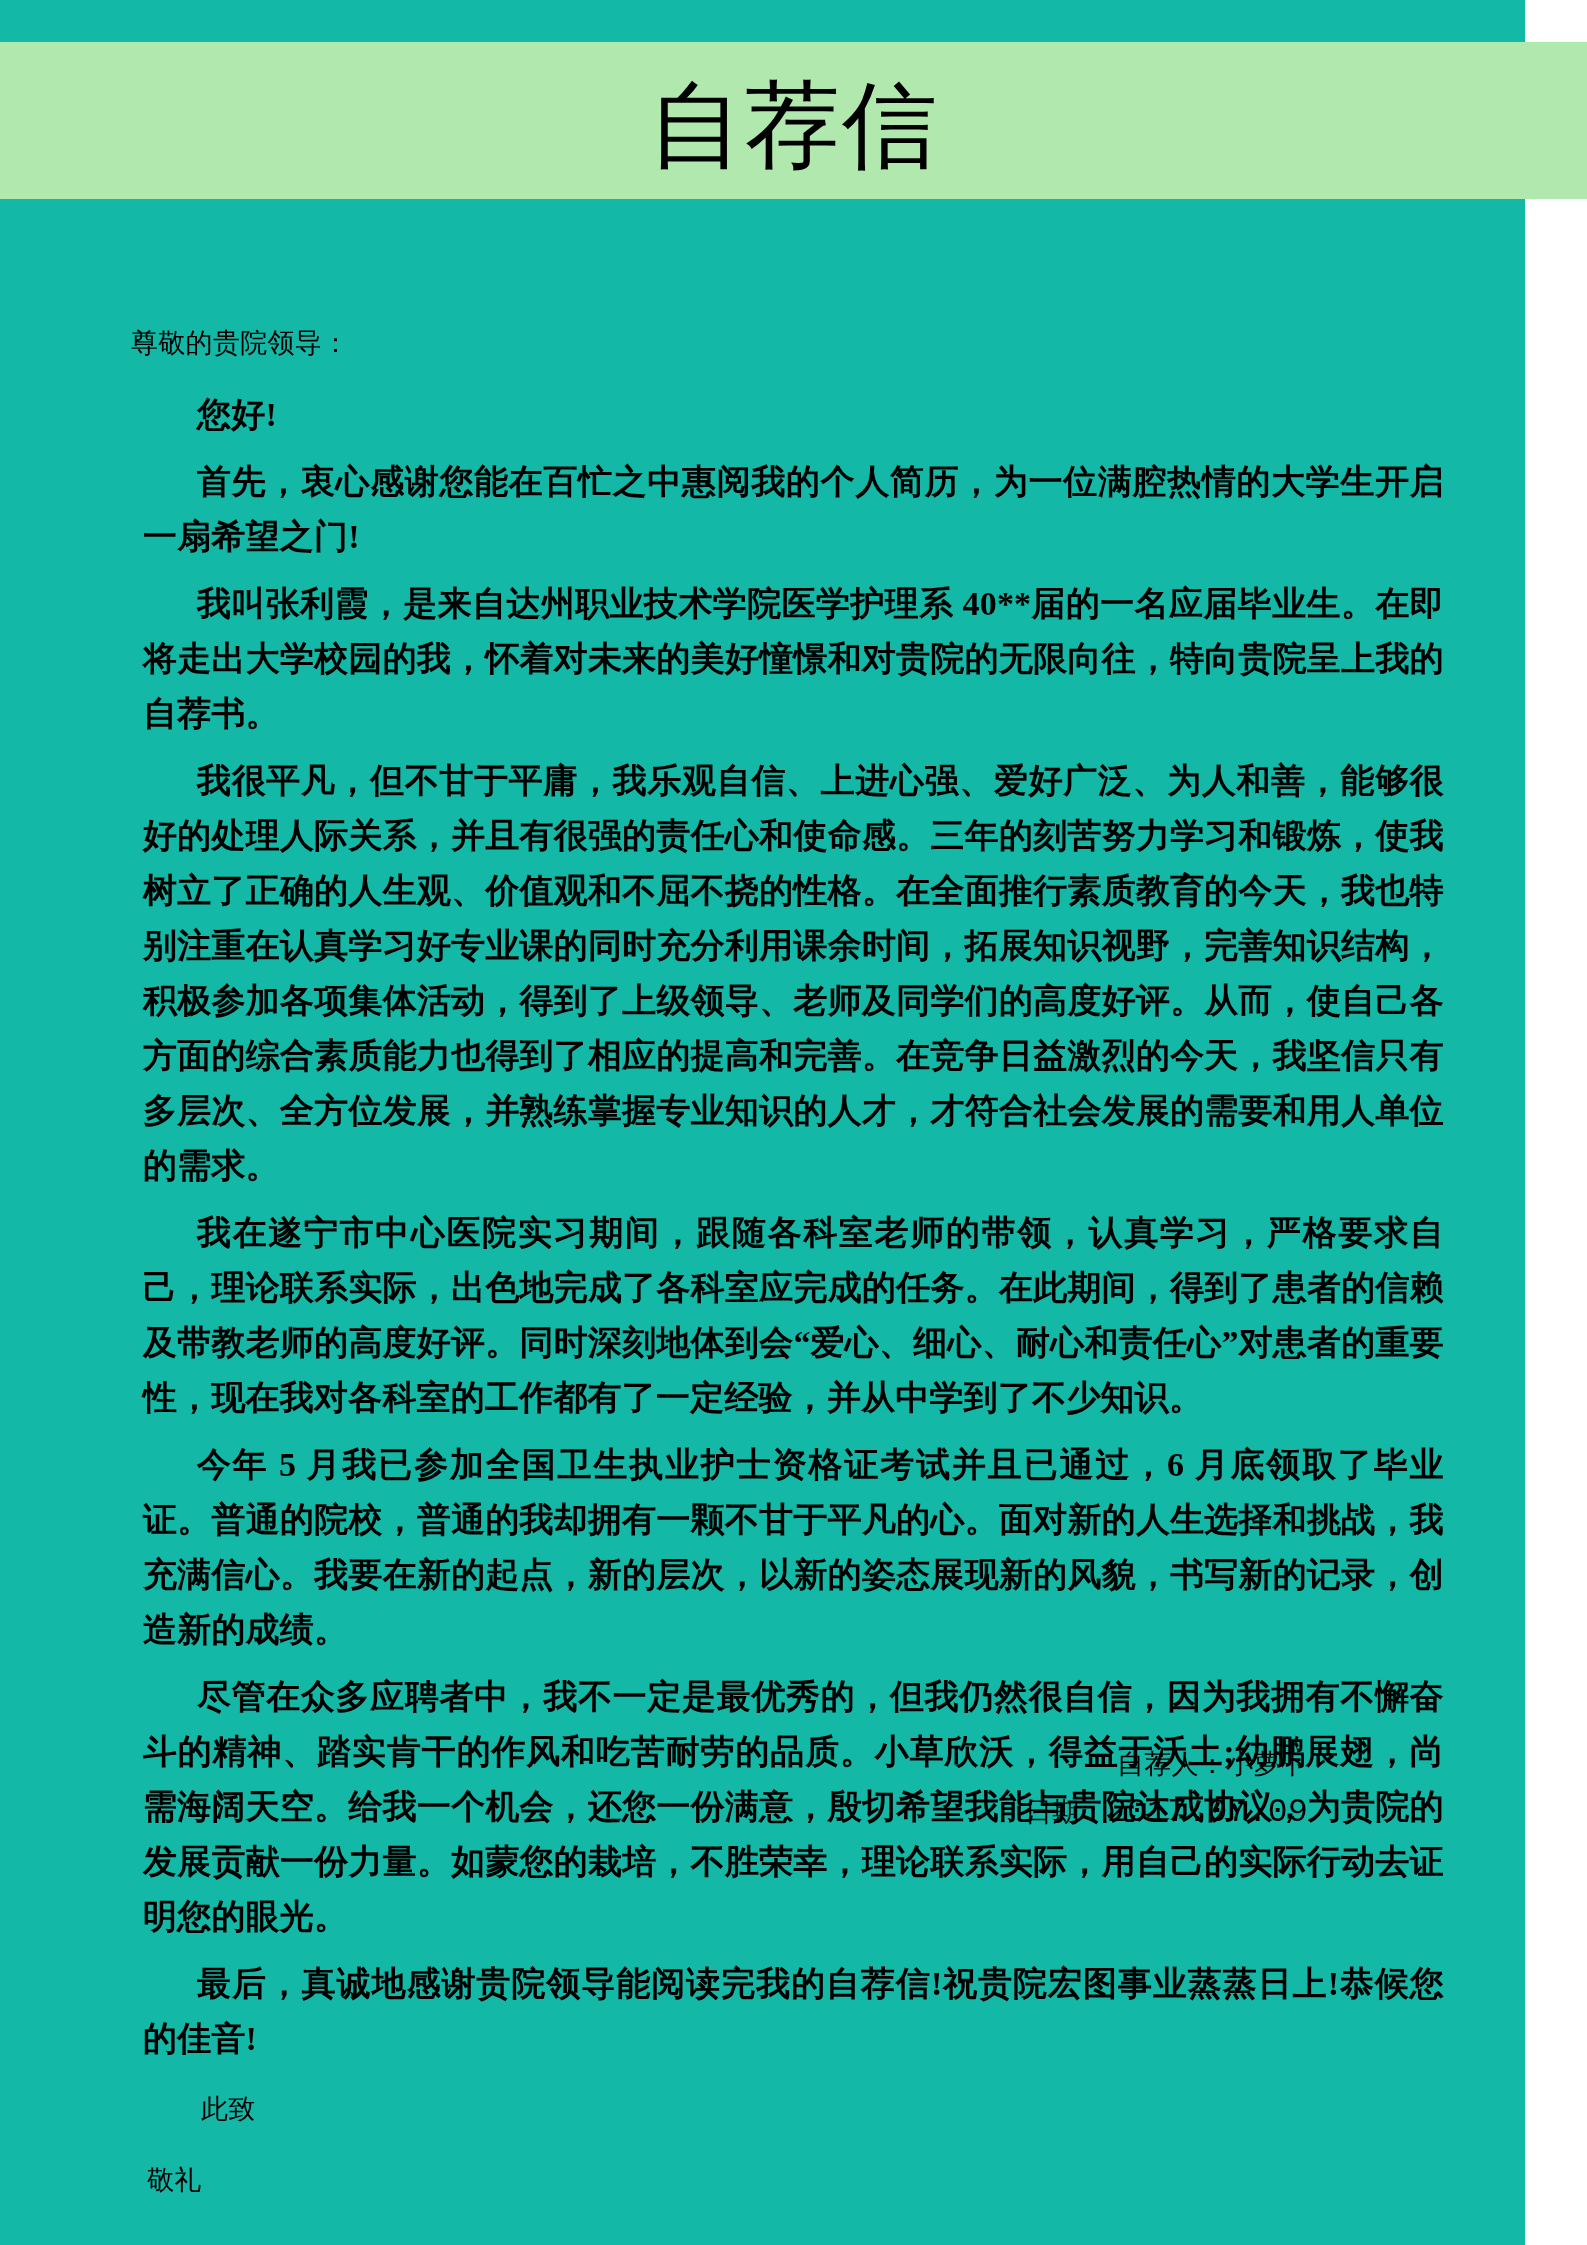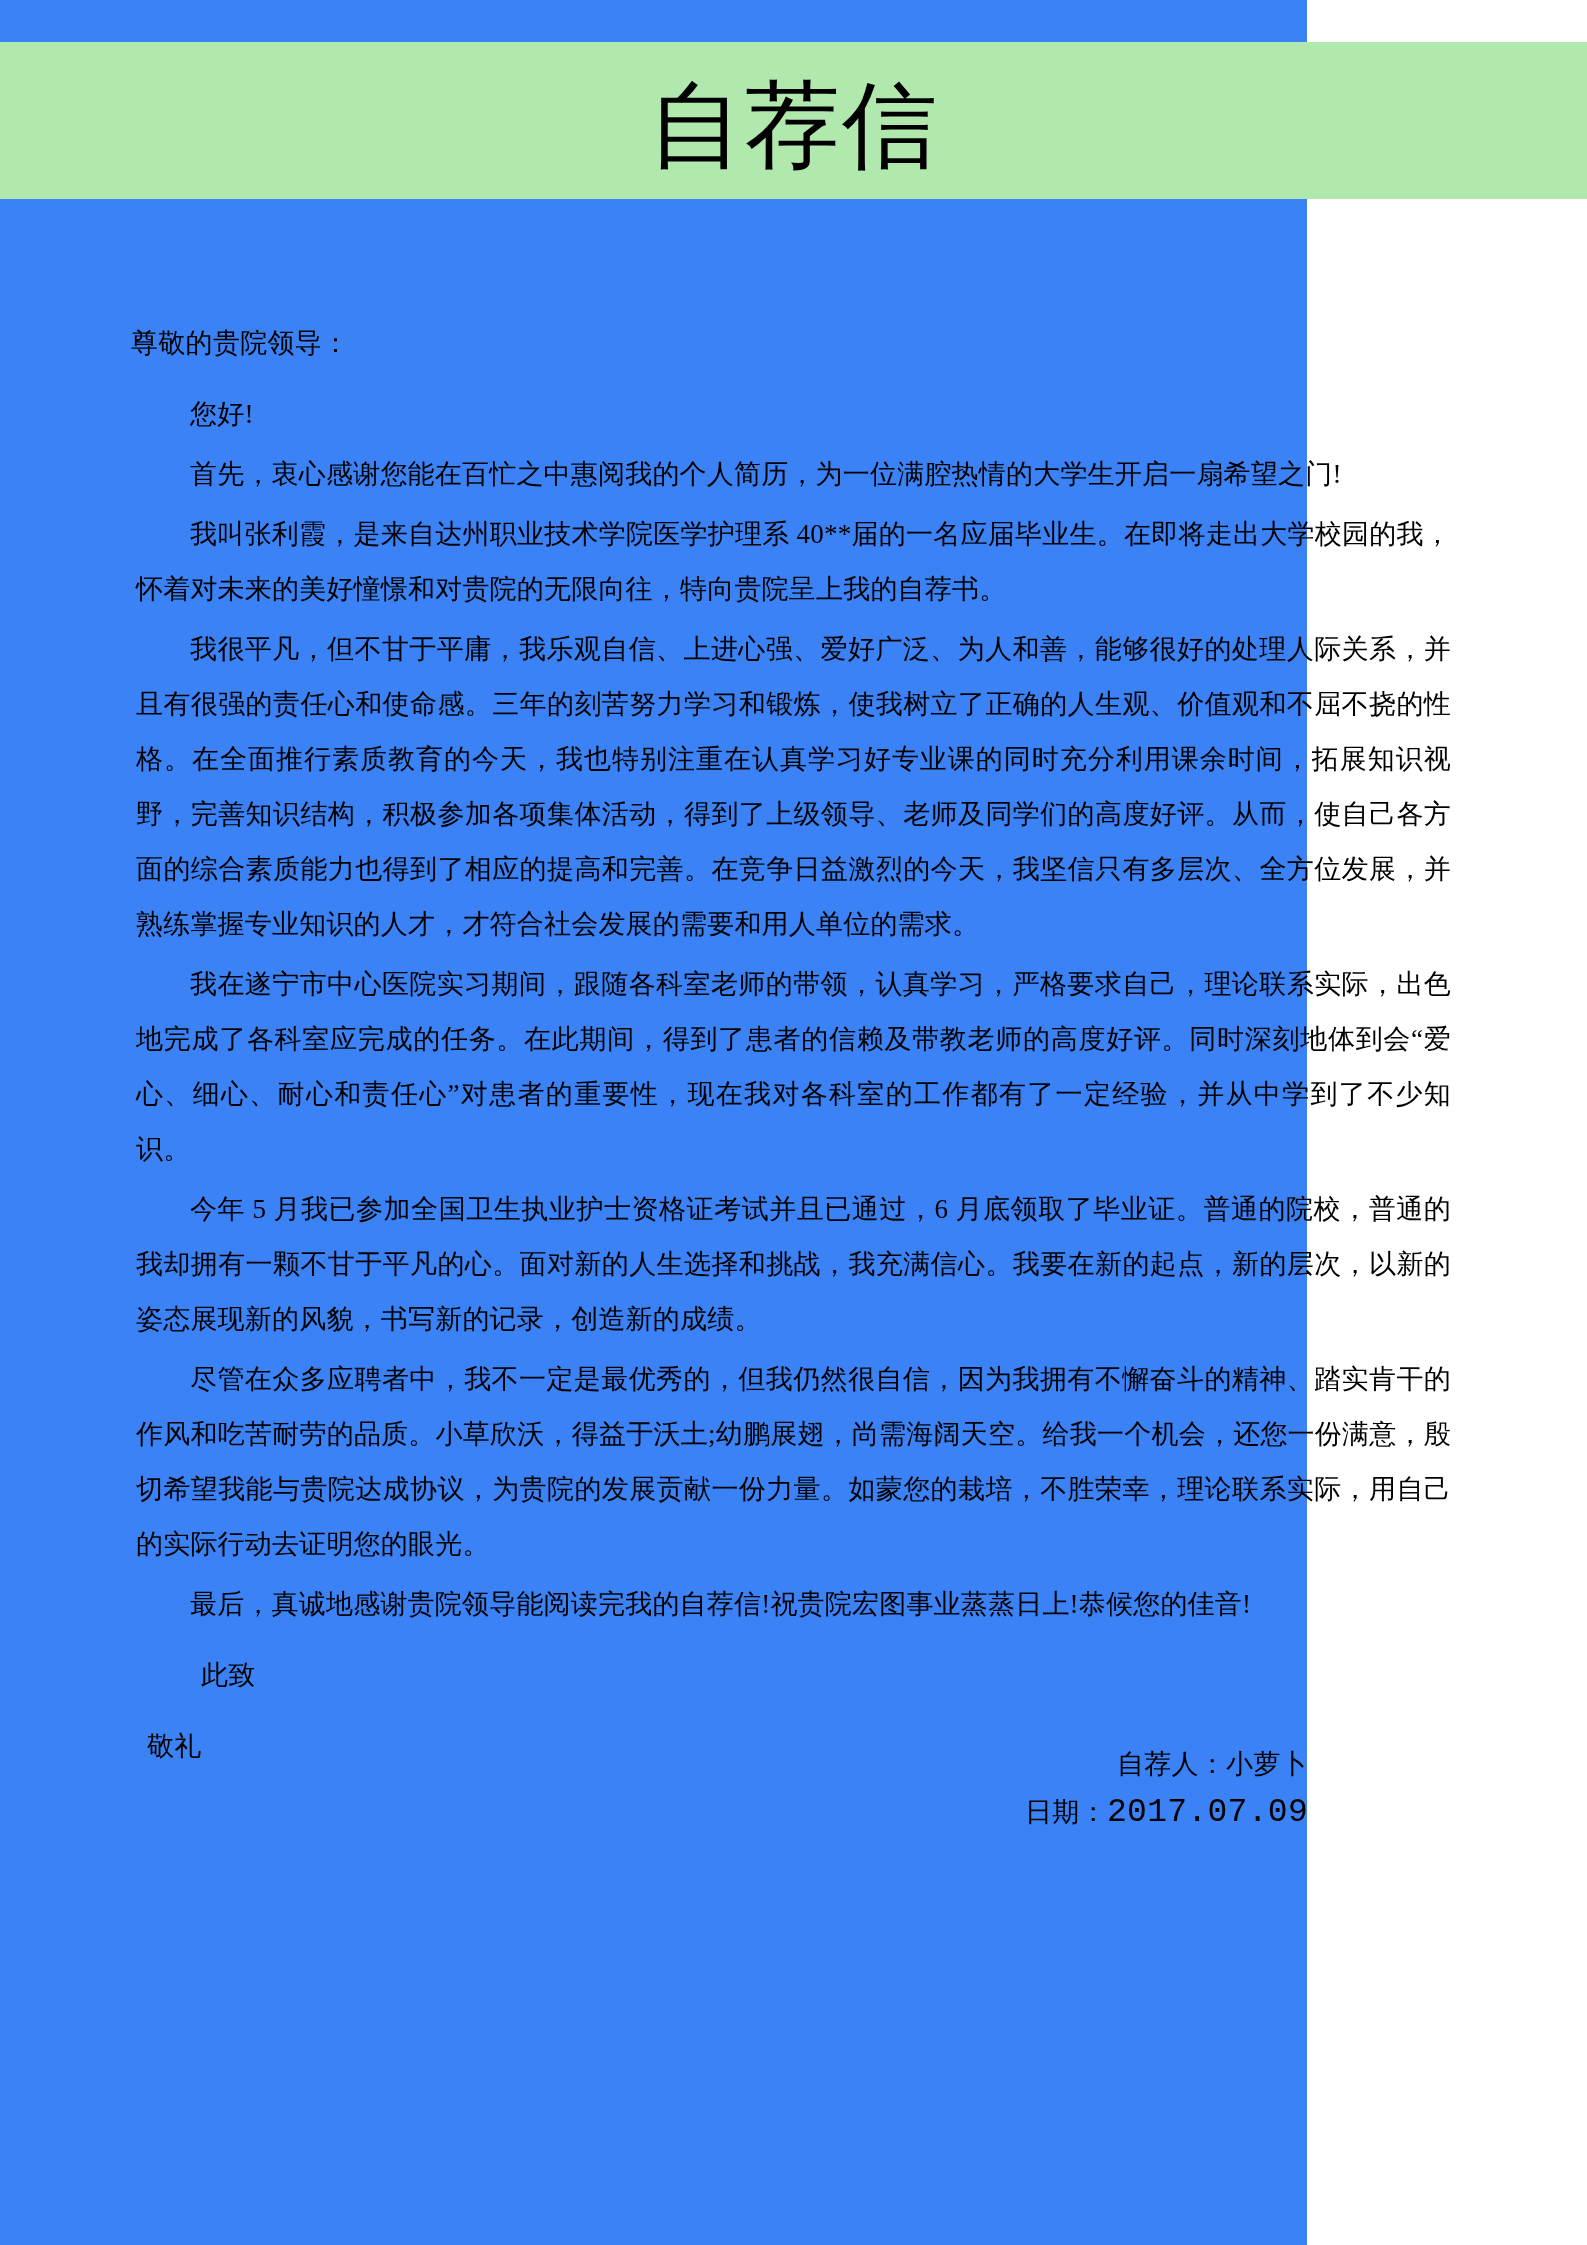--- a/index.html
+++ b/index.html
@@ -11,23 +11,23 @@
     width: 1587px;
     height: 2245px;
     background: #ffffff;
     font-family: "Liberation Serif", "DejaVu Serif", serif;
     color: #000000;
     overflow: hidden;
   }
 
   .page {
     position: relative;
-    width: 1307px;
+    width: 1525px;
     height: 2245px;
-    background: #3b82f6;
+    background: #14b8a6;
     box-sizing: border-box;
   }
 
   
   .title-banner {
     position: absolute;
     left: 0;
     top: 42px;
     width: 1587px;
     height: 157px;
@@ -58,27 +58,28 @@
 
   .salutation {
     font-size: 27px;
     line-height: 1.0;
     margin: 0 0 30px 0;
     text-align: left;
     letter-spacing: 0.3px;
   }
 
   .para {
-    font-size: 27px;
+    font-size: 34px;
     line-height: 55px;
-    margin: 5px;
+    margin: 12px;
     text-align: justify;
     text-justify: inter-ideograph;
     text-indent: 54px;
     letter-spacing: 0.2px;
+    font-weight: bold;
   }
 
   .para + .para {
     margin-top: 0;
   }
 
   .closing-line {
     font-size: 27px;
     line-height: 55px;
     margin: 16px;

